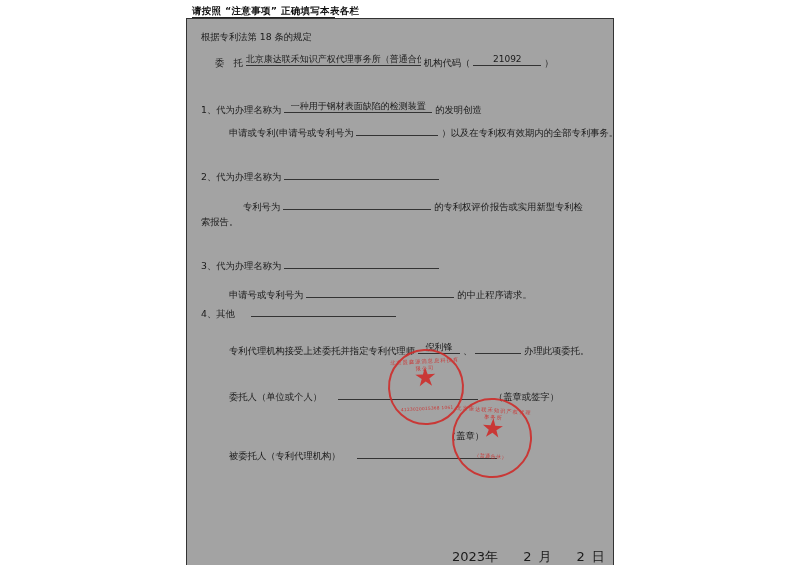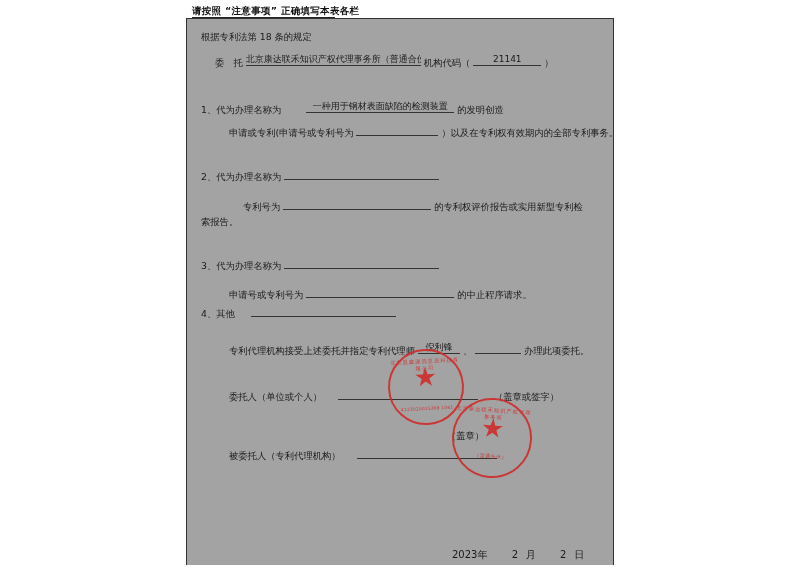--- a/index.html
+++ b/index.html
@@ -87,21 +87,21 @@
   .ul.blank {
     font-size: 9px;
   }
   .sp { display: inline-block; width: 10px; }
 
   
   .date-row {
     position: absolute;
     left: 265px;
     top: 528px;
-    font-size: 10px;
+    font-size: 13px;
     white-space: nowrap;
   }
   .date-row .num { display: inline-block; min-width: 22px; text-align: center; }
 
   
   .seal {
     position: absolute;
     border-radius: 50%;
     border: 2px solid #cf2a28;
     color: #cf2a28;
@@ -185,27 +185,27 @@
 
   <div class="frame">
     <div class="doc-body">
 
       <div class="line" style="left:14px; top:11px;">根据专利法第 18 条的规定</div>
 
       <div class="line" style="left:28px; top:34px;">
         <span>委　托</span>
         <span class="ul filled" style="width:175px;">北京康达联禾知识产权代理事务所（普通合伙）</span>
         <span>机构代码（</span>
-        <span class="ul filled" style="width:68px;">21141</span>
+        <span class="ul filled" style="width:68px;">21092</span>
         <span>）</span>
       </div>
 
       <div class="line" style="left:14px; top:81px;">
         <span>1、</span><span>代为办理名称为</span>
-        <span class="ul filled" style="width:148px;margin-left:22px;">一种用于钢材表面缺陷的检测装置</span>
+        <span class="ul filled" style="width:148px;">一种用于钢材表面缺陷的检测装置</span>
         <span>的发明创造</span>
       </div>
       <div class="line" style="left:42px; top:104px;">
         <span>申请或专利(申请号或专利号为</span>
         <span class="ul blank" style="width:82px;"></span>
         <span>）以及在专利权有效期内的全部专利事务。</span>
       </div>
 
       <div class="line" style="left:14px; top:148px;">
         <span>2、</span><span>代为办理名称为</span>

